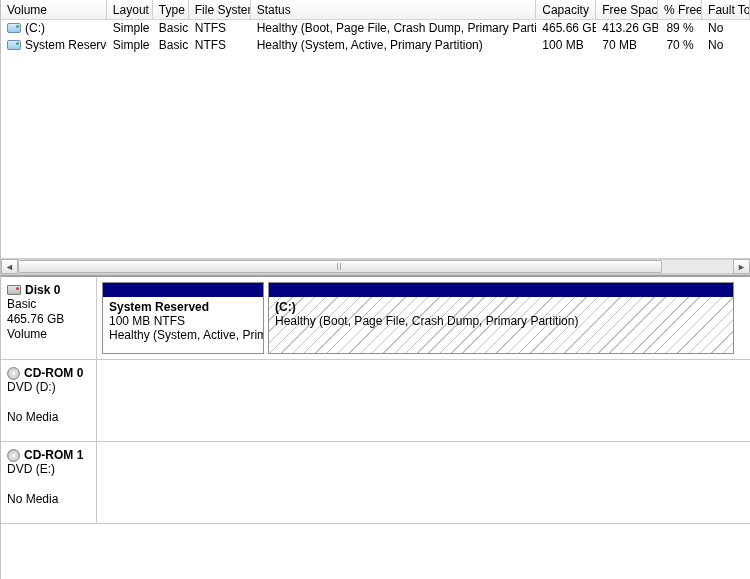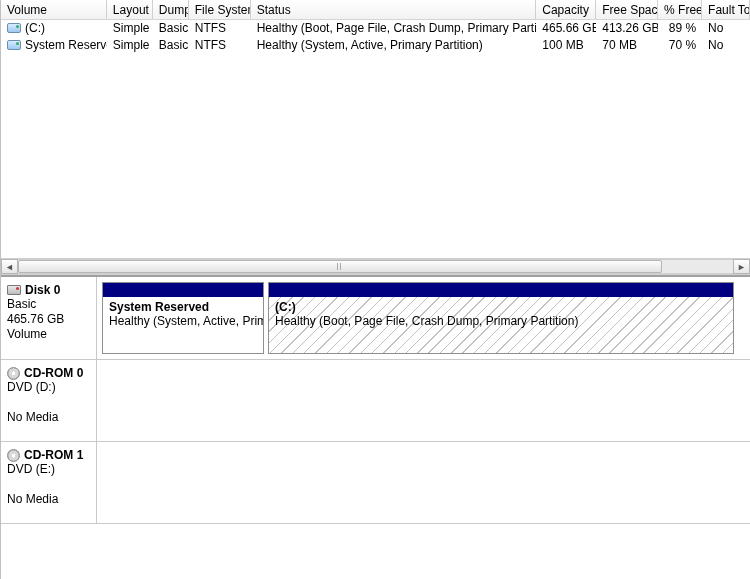--- a/index.html
+++ b/index.html
@@ -51,21 +51,21 @@
     white-space: nowrap;
     overflow: hidden;
   }
   .col-volume     { width: 106px; }
   .col-layout     { width: 46px; }
   .col-type       { width: 36px; }
   .col-filesystem { width: 62px; }
   .col-status     { width: 286px; }
   .col-capacity   { width: 60px; text-align: left; }
   .col-freespace  { width: 62px; text-align: left; }
-  .col-pctfree    { width: 44px; text-align: right; }
+  .col-pctfree    { width: 44px; text-align: center; }
   .col-fault      { width: 48px; text-align: left; }
 
   .drive-icon {
     display: inline-block;
     width: 14px; height: 10px;
     background: linear-gradient(#d9ecff, #9ec9f0);
     border: 1px solid #6b8fb3;
     border-radius: 2px;
     margin-right: 4px;
     vertical-align: -1px;
@@ -203,21 +203,21 @@
 </style>
 </head>
 <body>
 
 <div class="window">
 
   <div class="vol-table">
     <div class="vol-header">
       <div class="hcell col-volume">Volume</div>
       <div class="hcell col-layout">Layout</div>
-      <div class="hcell col-type">Dump</div>
+      <div class="hcell col-type">Type</div>
       <div class="hcell col-filesystem">File System</div>
       <div class="hcell col-status">Status</div>
       <div class="hcell col-capacity">Capacity</div>
       <div class="hcell col-freespace">Free Space</div>
       <div class="hcell col-pctfree">% Free</div>
       <div class="hcell col-fault">Fault Tol</div>
     </div>
     <div class="vol-rows" id="vol-rows">
         <div class="vol-row">
           <div class="vcell col-volume"><span class="drive-icon"></span><span>(C:)</span></div>
@@ -264,20 +264,21 @@
           <div class="disk-type">Basic</div>
           <div class="disk-cap">465.76 GB</div>
           <div class="disk-state">Volume</div>
         </div>
         <div class="disk-body">
           <div class="part-strip">
             <div class="part-box" style="width: 162px;">
               <div class="part-header"></div>
               <div class="part-content">
                 <div class="part-name">System Reserved</div>
+                <div>100 MB NTFS</div>
                 <div>Healthy (System, Active, Primary Partition)</div>
               </div>
             </div>
             <div class="part-box selected" style="width: 466px;">
               <div class="part-header"></div>
               <div class="part-content hatched">
                 <div class="part-name">(C:)</div>
                 <div>Healthy (Boot, Page File, Crash Dump, Primary Partition)</div>
               </div>
             </div>

